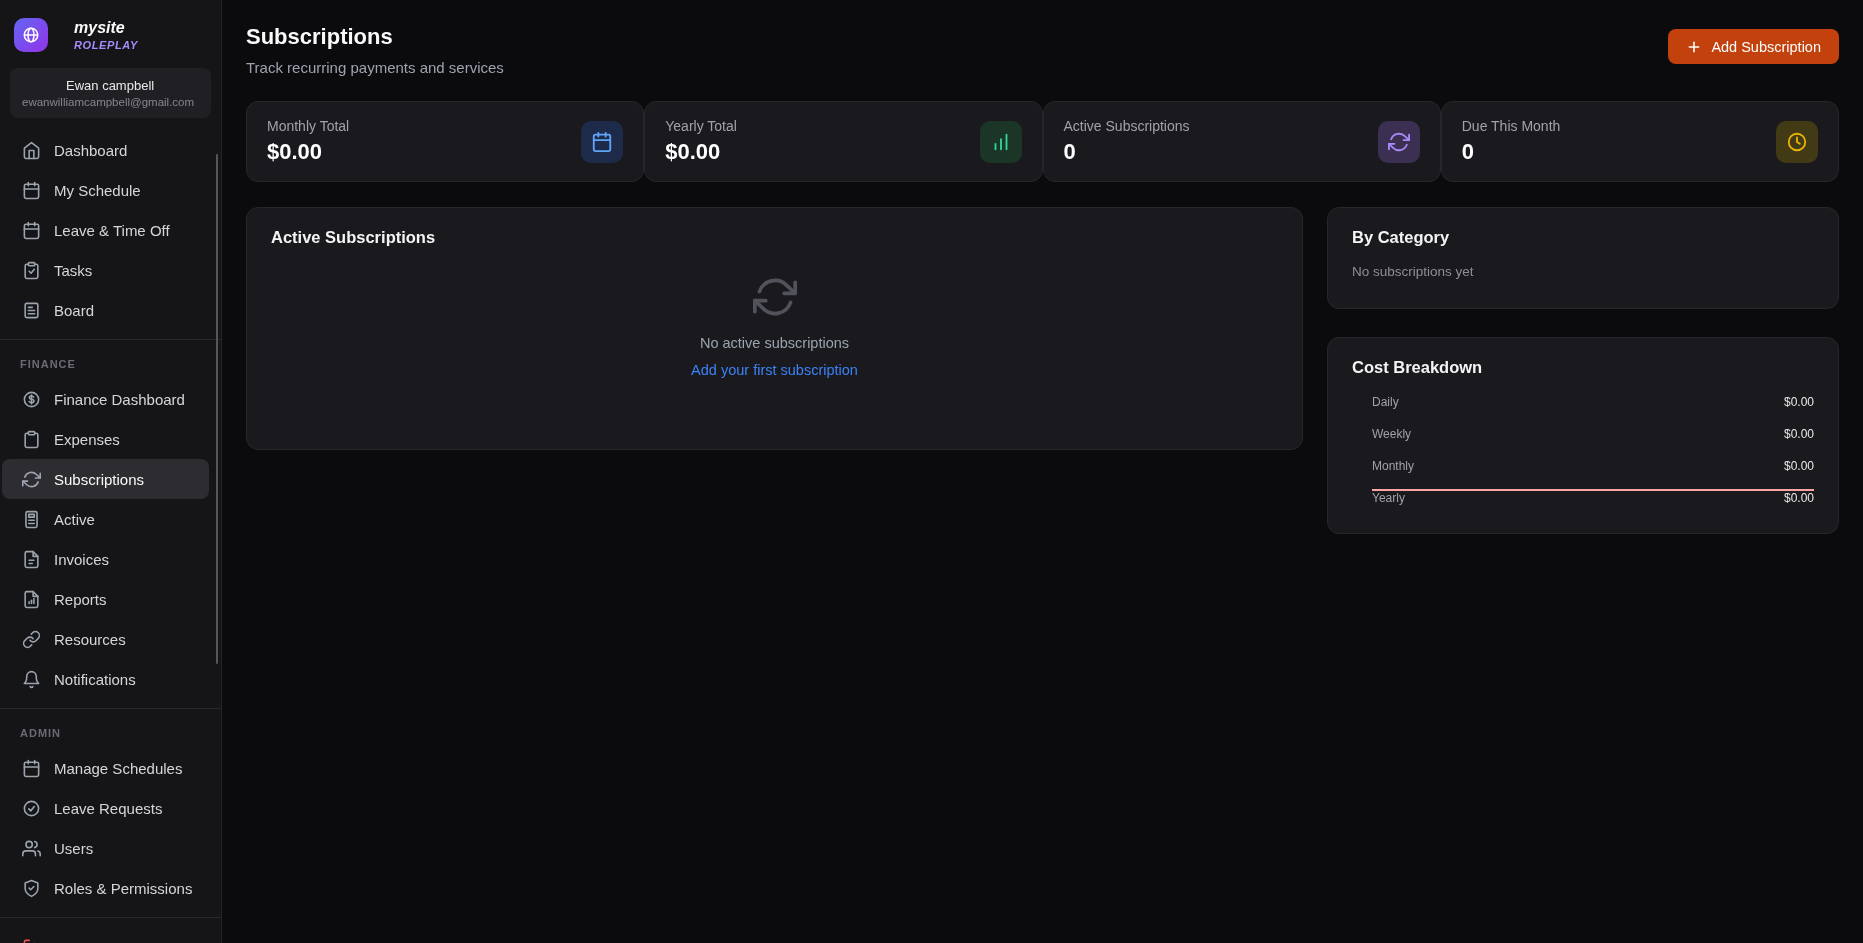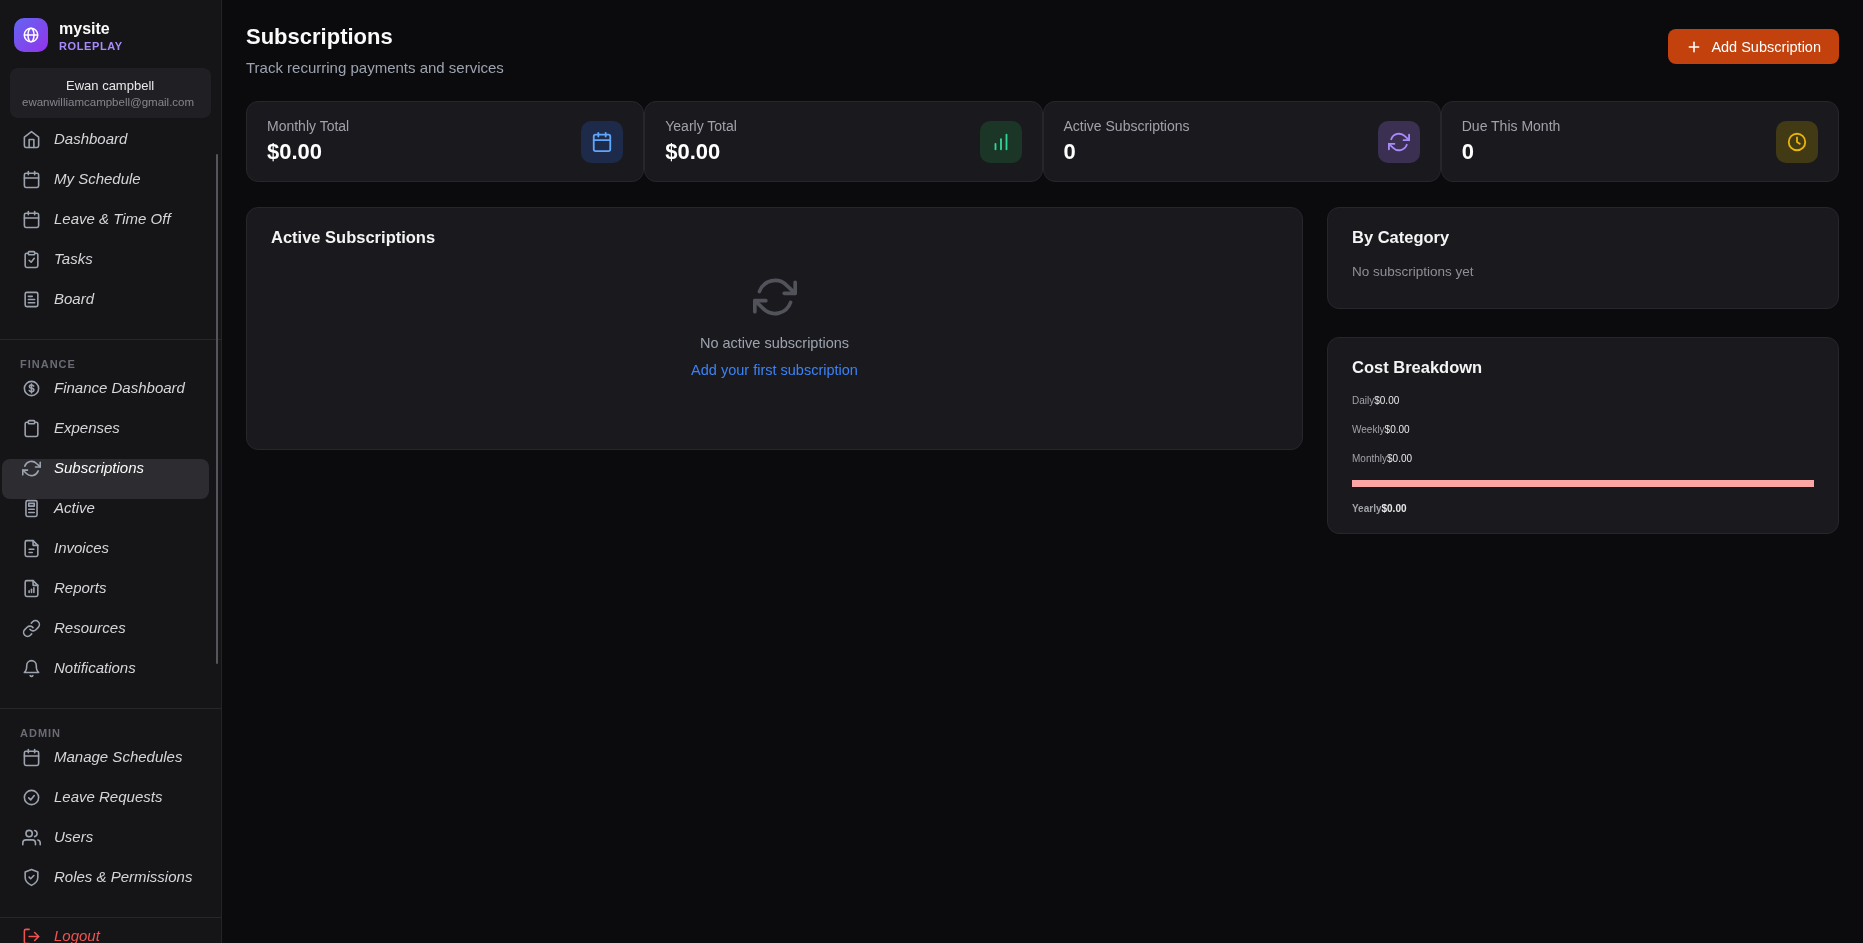--- a/index.html
+++ b/index.html
@@ -12,42 +12,42 @@
   svg { display: block; }
 
   
   .sidebar {
     position: fixed; left: 0; top: 0; bottom: 0;
     width: 222px;
     background: #151518;
     border-right: 1px solid #232328;
     padding: 10px 0 0 0;
   }
-  .brand { display: flex; align-items: flex-end; gap: 11px; padding: 8px 14px 12px; }
+  .brand { display: flex; align-items: center; gap: 26px; padding: 8px 14px 12px; font-style: italic; }
   .brand-icon {
     width: 34px; height: 34px; border-radius: 10px; flex: none;
     background: linear-gradient(135deg, #6366f1 0%, #9333ea 100%);
     display: grid; place-items: center; color: #fff;
   }
   .brand-name { font-size: 16px; font-weight: bold; color: #fafafa; line-height: 1.15; }
   .brand-sub { font-size: 11px; font-weight: bold; color: #a78bfa; letter-spacing: .6px; margin-top: 2px; }
 
   .user-card {
     margin: 4px 10px 12px 10px;
     background: #202024; border-radius: 8px;
     padding: 10px 12px;
   }
   .user-name { font-size: 13px; color: #e8e8ea; margin-left: 44px; }
   .user-email { font-size: 11.5px; color: #85858d; margin-top: 3px; white-space: nowrap; overflow: hidden; text-overflow: ellipsis; }
 
   .nav-item {
-    display: flex; gap: 13px;
+    display: flex; align-items: center; gap: 13px;
     height: 40px; padding-left: 20px;
     margin: 0 12px 0 2px; border-radius: 8px;
-    font-size: 15px; color: #d6d6da; cursor: pointer; font-style: italic;
+    font-size: 15px; color: #d6d6da; cursor: pointer;
   }
   .nav-item svg { width: 19px; height: 19px; color: #9ca3af; flex: none; }
   .nav-item.active { background: #2c2c31; color: #fafafa; }
   .nav-item.logout { color: #ef5350; }
   .nav-item.logout svg { color: #ef5350; }
 
   .divider { border: 0; border-top: 1px solid #26262b; margin: 9px 0; }
   .section-label {
     padding: 9px 0 9px 20px;
     font-size: 11px; font-weight: bold; letter-spacing: 1px; color: #6b6b74;
@@ -97,24 +97,24 @@
   .main-panel { flex: 1; height: 243px; }
   .empty-state { text-align: center; padding-top: 28px; }
   .empty-state svg { width: 44px; height: 44px; color: #52525b; margin: 0 auto; }
   .empty-text { font-size: 14.5px; color: #9ca3af; margin-top: 16px; }
   .empty-link { font-size: 14.5px; color: #3b82f6; margin-top: 11px; cursor: pointer; display: inline-block; }
 
   .right-col { width: 512px; flex: none; }
   .by-category { height: 102px; }
   .by-category .empty-muted { font-size: 13.5px; color: #8e8e96; margin-top: 17px; }
   .cost-breakdown { height: 197px; margin-top: 28px; }
-  .cb-row { display: flex; margin-top: 18px; font-size: 10px; }
+  .cb-row { display: flex; justify-content: space-between; margin-top: 18px; font-size: 12px; margin-left: 20px; }
   .cb-row .cb-label { color: #a1a1aa; }
   .cb-row .cb-value { color: #e8e8ea; }
-  .cb-row.divided { border-top: 7px solid #fca5a5; margin-top: 16px; padding-top: 16px; font-weight: bold; }
+  .cb-row.divided { border-top: 2px solid #fca5a5; margin-top: 16px; padding-top: 0; }
 </style>
 </head>
 <body>
 
 <aside class="sidebar">
   <div class="brand">
     <span class="brand-icon">
       <svg width="18" height="18" viewBox="0 0 24 24" fill="none" stroke="currentColor" stroke-width="2" stroke-linecap="round" stroke-linejoin="round">
           <circle cx="12" cy="12" r="9"></circle>
           <ellipse cx="12" cy="12" rx="4" ry="9"></ellipse>

